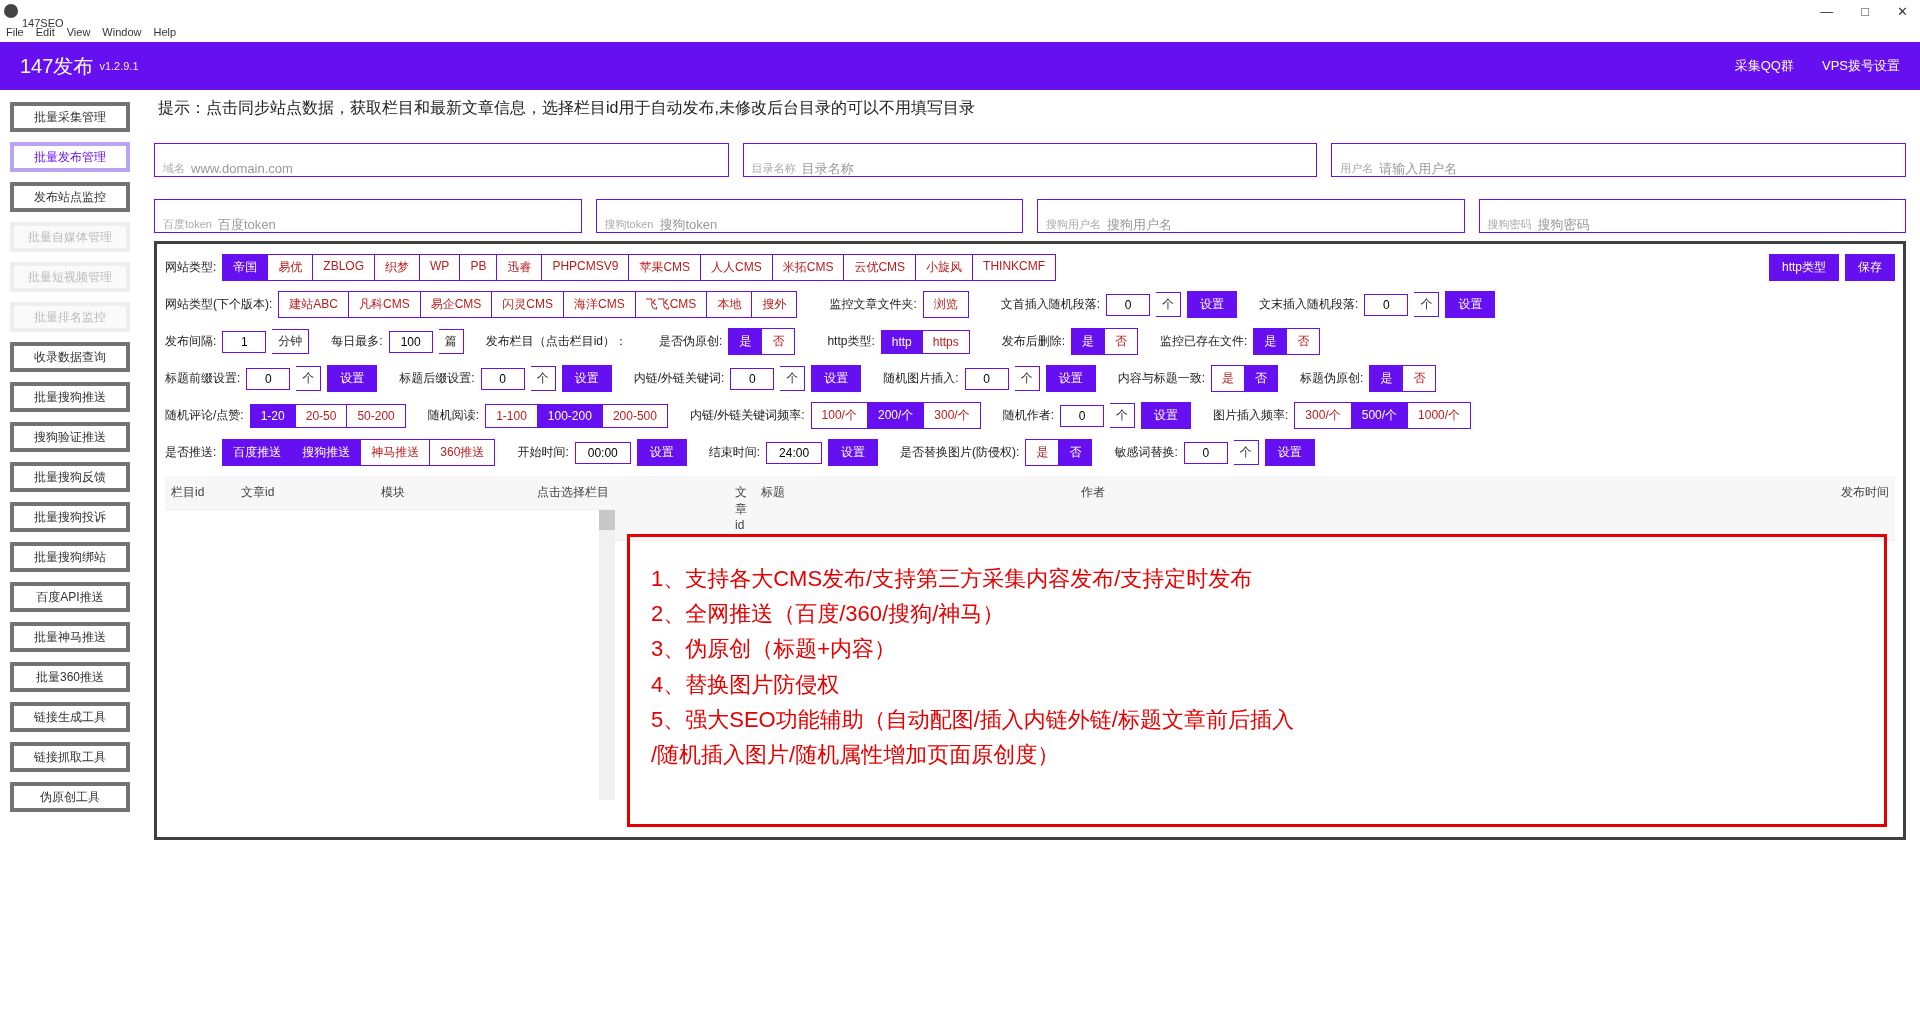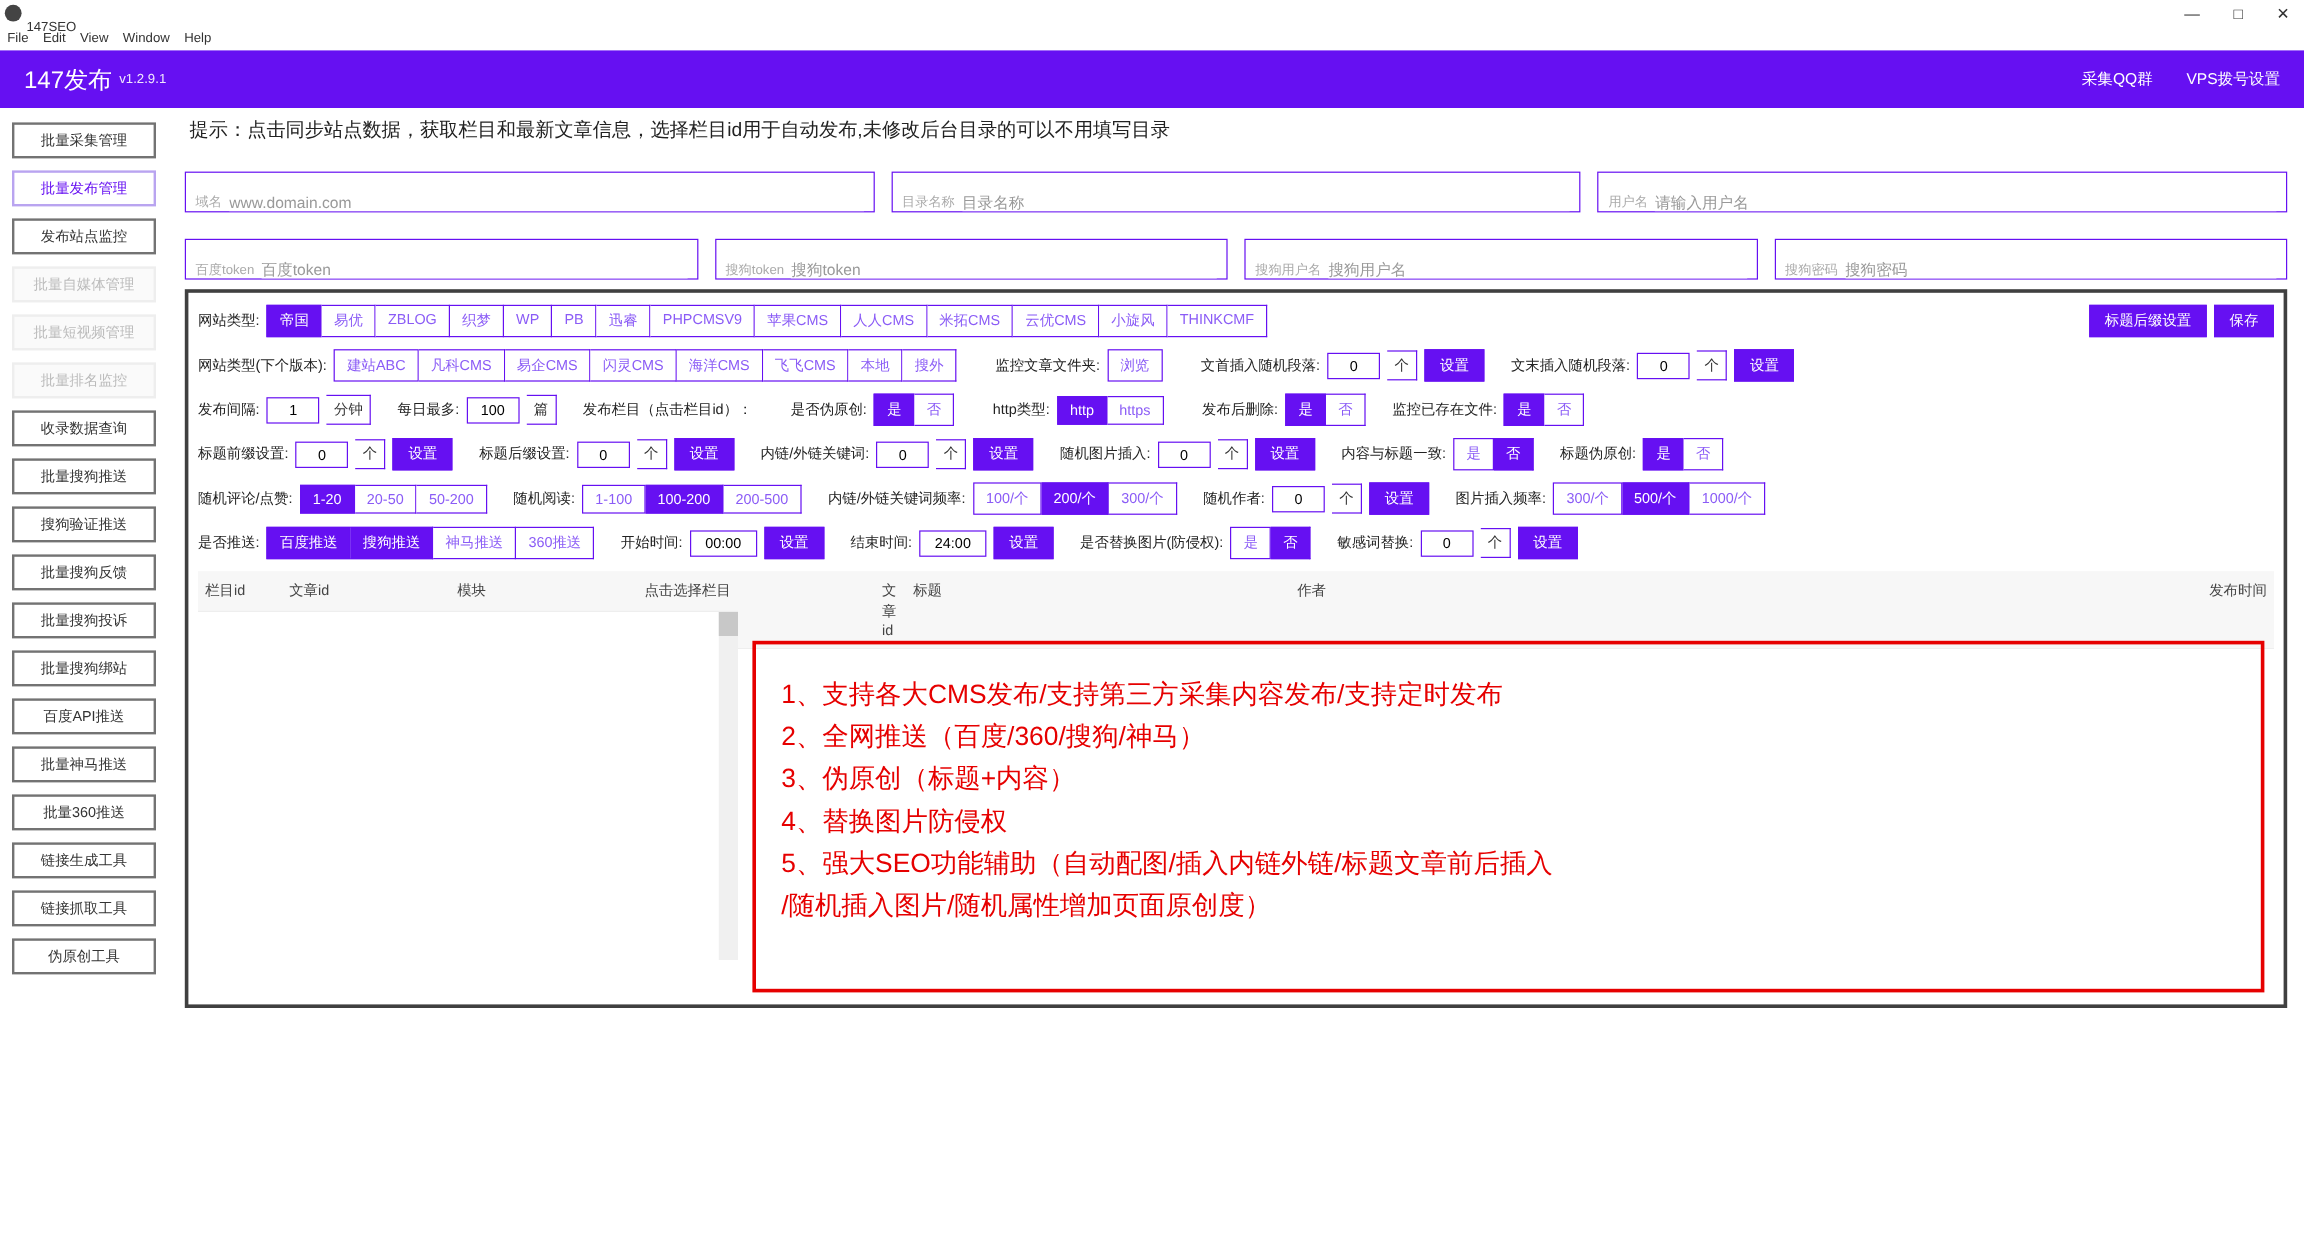--- a/index.html
+++ b/index.html
@@ -15,39 +15,39 @@
 .menubar span { cursor: pointer; }
 
 .header { background: #6610f2; color: #fff; height: 48px; display: flex; align-items: center; padding: 0 20px; }
 .header .brand { font-size: 20px; font-weight: 500; }
 .header .ver { font-size: 11px; margin-left: 6px; opacity: .9; }
 .header .hright { margin-left: auto; display: flex; gap: 28px; font-size: 13px; }
 .header .hright span { cursor: pointer; }
 
 .body { display: flex; height: calc(100% - 90px); }
 .sidebar { width: 140px; padding: 12px 10px; display: flex; flex-direction: column; gap: 10px; }
-.sidebar .sbtn { border: 2px solid #737373; background: #fff; height: 30px; display: flex; align-items: center; justify-content: center; font-size: 12px; cursor: pointer; }
+.sidebar .sbtn { border: 4px solid #737373; background: #fff; height: 30px; display: flex; align-items: center; justify-content: center; font-size: 12px; cursor: pointer; }
 .sidebar .sbtn.active { color: #6610f2; border-color: #b9a4f0; }
 .sidebar .sbtn.disabled { color: #bbb; border-color: #eee; background: #fafafa; cursor: default; }
 
 .main { flex: 1; padding: 8px 14px; overflow: hidden; }
 .tip { font-size: 16px; color: #222; margin-bottom: 10px; padding-left: 4px; }
 
 .inputs-row { display: flex; gap: 14px; margin-bottom: 8px; }
 .ibox { flex: 1; border: 1px solid #6610f2; height: 34px; display: flex; align-items: flex-end; padding: 0 8px; margin-top: 14px; }
 .ibox .lbl { color: #aaa; font-size: 11px; margin-right: 6px; white-space: nowrap; }
 .ibox input { border: none; outline: none; flex: 1; font-size: 13px; }
 .ibox input::placeholder { color: #999; }
 
 .redbox { border: 3px solid #404040; padding: 10px 8px 6px 8px; position: relative; }
 
 .row { display: flex; align-items: center; gap: 6px; margin-bottom: 10px; flex-wrap: nowrap; }
 .row .lbl { font-size: 12px; color: #222; white-space: nowrap; }
 .seg { display: flex; }
-.seg .opt { border: 1px solid #6610f2; padding: 4px 10px; font-size: 12px; cursor: pointer; background: #fff; color: #8b5cf6; white-space: nowrap; }
+.seg .opt { border: 1px solid #6610f2; padding: 4px 10px; font-size: 12px; cursor: pointer; background: #fff; color: #b91c1c; white-space: nowrap; }
 .seg .opt + .opt { border-left: none; }
 .seg .opt.on { background: #6610f2; color: #fff; }
 .btn { background: #6610f2; color: #fff; border: 1px solid #6610f2; padding: 4px 12px; font-size: 12px; cursor: pointer; white-space: nowrap; }
 .txtin { border: 1px solid #6610f2; padding: 3px 6px; width: 44px; text-align: center; font-size: 12px; }
 .txtin.w60 { width: 56px; }
 .unit { border: 1px solid #6610f2; border-left: none; padding: 3px 6px; font-size: 12px; }
 .gap { width: 10px; }
 .gap2 { width: 20px; }
 .spacer { flex: 1; }
 
@@ -165,21 +165,21 @@
             <span class="opt">迅睿</span>
             <span class="opt">PHPCMSV9</span>
             <span class="opt">苹果CMS</span>
             <span class="opt">人人CMS</span>
             <span class="opt">米拓CMS</span>
             <span class="opt">云优CMS</span>
             <span class="opt">小旋风</span>
             <span class="opt">THINKCMF</span>
           </div>
         <span class="spacer"></span>
-        <span class="btn">标题后缀设置</span>
+        <span class="btn">http类型</span>
         <span class="btn">保存</span>
       </div>
 
       <div class="row">
         <span class="lbl">网站类型(下个版本):</span>
         <div class="seg" id="segSiteTypeNext">
             <span class="opt">建站ABC</span>
             <span class="opt">凡科CMS</span>
             <span class="opt">易企CMS</span>
             <span class="opt">闪灵CMS</span>

